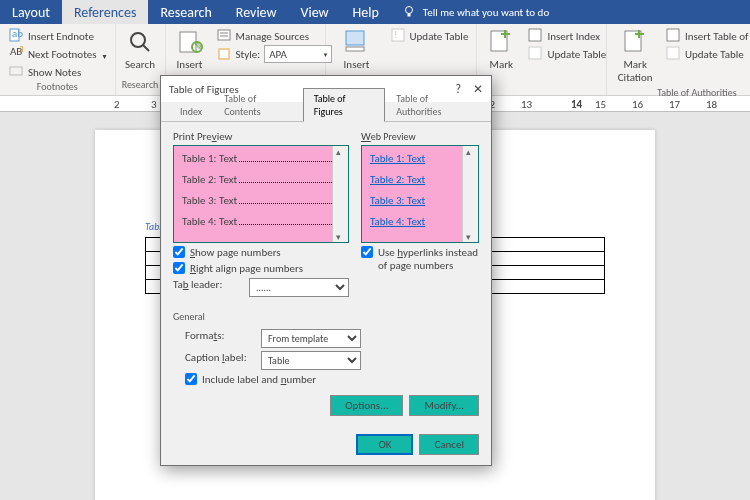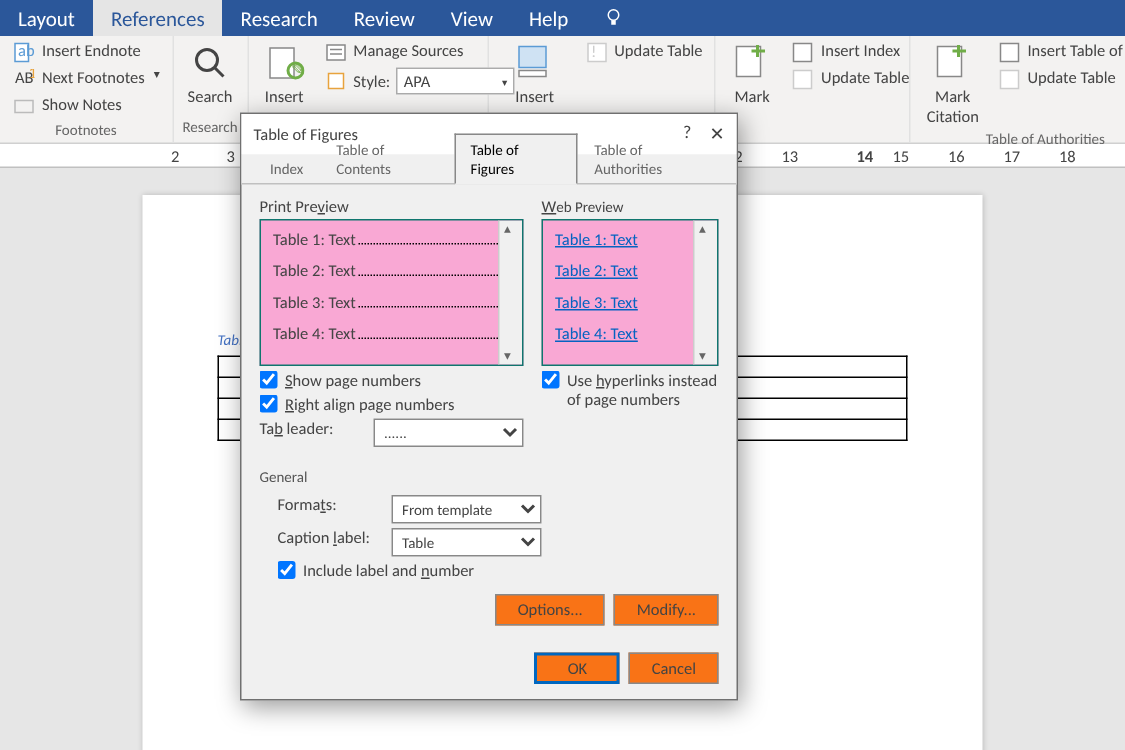--- a/index.html
+++ b/index.html
@@ -6,21 +6,21 @@
 body{background:#e6e6e6;width:750px;height:500px;overflow:hidden;position:relative}
 .tabs{background:#2b579a;height:24px;display:flex;align-items:stretch}
 .tab{padding:0 12px;color:#fff;display:flex;align-items:center;font-size:14px;cursor:pointer}
 .tab.active{background:#e5e5e5;color:#2b579a}
 .tellme{display:flex;align-items:center;color:#fff;gap:6px;padding:0 10px}
 .ribbon{background:#f3f2f1;height:72px;display:flex;border-bottom:1px solid #d0d0d0}
 .grp{border-right:1px solid #e1e1e1;padding:2px 6px 2px 6px;display:flex;flex-direction:column;justify-content:space-between;position:relative}
 .grp-body{display:flex;align-items:flex-start;gap:6px;flex:1}
 .grp-label{font-size:10px;color:#666;text-align:center;padding-bottom:2px}
 .stackv{display:flex;flex-direction:column;gap:0}
-.rbtn{display:flex;align-items:flex-start;gap:4px;padding:1px 2px;color:#3b3b3b;white-space:nowrap;cursor:pointer}
+.rbtn{display:flex;align-items:flex-end;gap:4px;padding:1px 2px;color:#3b3b3b;white-space:nowrap;cursor:pointer}
 .rbtn.dis{color:#a0a0a0}
 .bigbtn{display:flex;flex-direction:column;align-items:center;gap:2px;padding:2px 4px;width:50px;text-align:center;cursor:pointer}
 .ico{width:16px;height:16px;display:inline-flex;align-items:center;justify-content:center}
 .ico-lg{width:28px;height:28px;display:inline-flex;align-items:center;justify-content:center}
 .ruler{background:#fff;height:16px;border-bottom:1px solid #c0c0c0;position:relative;font-size:8px;color:#888;overflow:hidden}
 .ruler .tick{position:absolute;top:2px}
 .docarea{background:#e6e6e6;height:388px;position:relative;display:flex;justify-content:center;padding-top:18px}
 .page{background:#fff;width:560px;height:800px;box-shadow:0 0 4px rgba(0,0,0,0.2);padding:90px 50px}
 .caption{color:#4472c4;font-style:italic;font-size:10px;margin-bottom:4px}
 .tbl{border-collapse:collapse;width:100%}
@@ -46,43 +46,44 @@
 .scroll-stub::before{content:"▴";position:absolute;top:0;left:3px;font-size:9px;color:#666}
 .scroll-stub::after{content:"▾";position:absolute;bottom:0;left:3px;font-size:9px;color:#666}
 .chk{display:flex;align-items:flex-start;gap:5px;margin:3px 0;font-size:10px}
 .chk input{width:12px;height:12px}
 .formrow{display:flex;gap:6px;margin:3px 0;font-size:10px}
 .formrow label{min-width:70px}
 .sel{border:1px solid #888;background:#fff;height:19px;font-size:10px;padding:0 2px}
 .gen-label{font-size:10px;color:#555;margin:10px 0 4px 0;padding-bottom:2px}
 .gen-box{padding-left:12px}
 .dlg-foot{display:flex;justify-content:flex-end;gap:6px;padding:10px 12px}
-.btn{border:1px solid #888;background:#f97316;padding:3px 14px;font-size:11px;cursor:pointer}
+.btn{border:1px solid #888;background:#14b8a6;padding:3px 14px;font-size:11px;cursor:pointer}
 .btn.primary{border:2px solid #0067c0;padding:2px 20px}
 .style-combo{display:flex;align-items:center;gap:4px}
-.style-combo .box{border:1px solid #ababab;background:#fff;height:18px;width:79px;display:flex;align-items:center;padding:0 4px;font-size:10px;justify-content:space-between}
+.style-combo .box{border:1px solid #ababab;background:#fff;height:18px;width:68px;display:flex;align-items:center;padding:0 4px;font-size:10px;justify-content:space-between}
 svg{display:block}
 </style>
 </head>
 <body>
 
 <div class="tabs">
   <div class="tab">Layout</div>
   <div class="tab active">References</div>
   <div class="tab">Research</div>
   <div class="tab">Review</div>
   <div class="tab">View</div>
   <div class="tab">Help</div>
   <div class="tellme">
     <span class="ico">
         <svg width="14" height="14" viewBox="0 0 14 14">
           <circle cx="7" cy="5" r="3.5" fill="none" stroke="#fff" stroke-width="1"></circle>
           <rect x="5.5" y="8.5" width="3" height="3" fill="#fff"></rect>
         </svg>
       </span>
+    <span style="color:#fff">Tell me what you want to do</span>
   </div>
 </div>
 
 <div class="ribbon">
   <div class="grp" style="width:118px">
     <div class="grp-body">
       <div class="stackv">
         <div class="rbtn">
             <span class="ico">
               <svg width="14" height="14">

